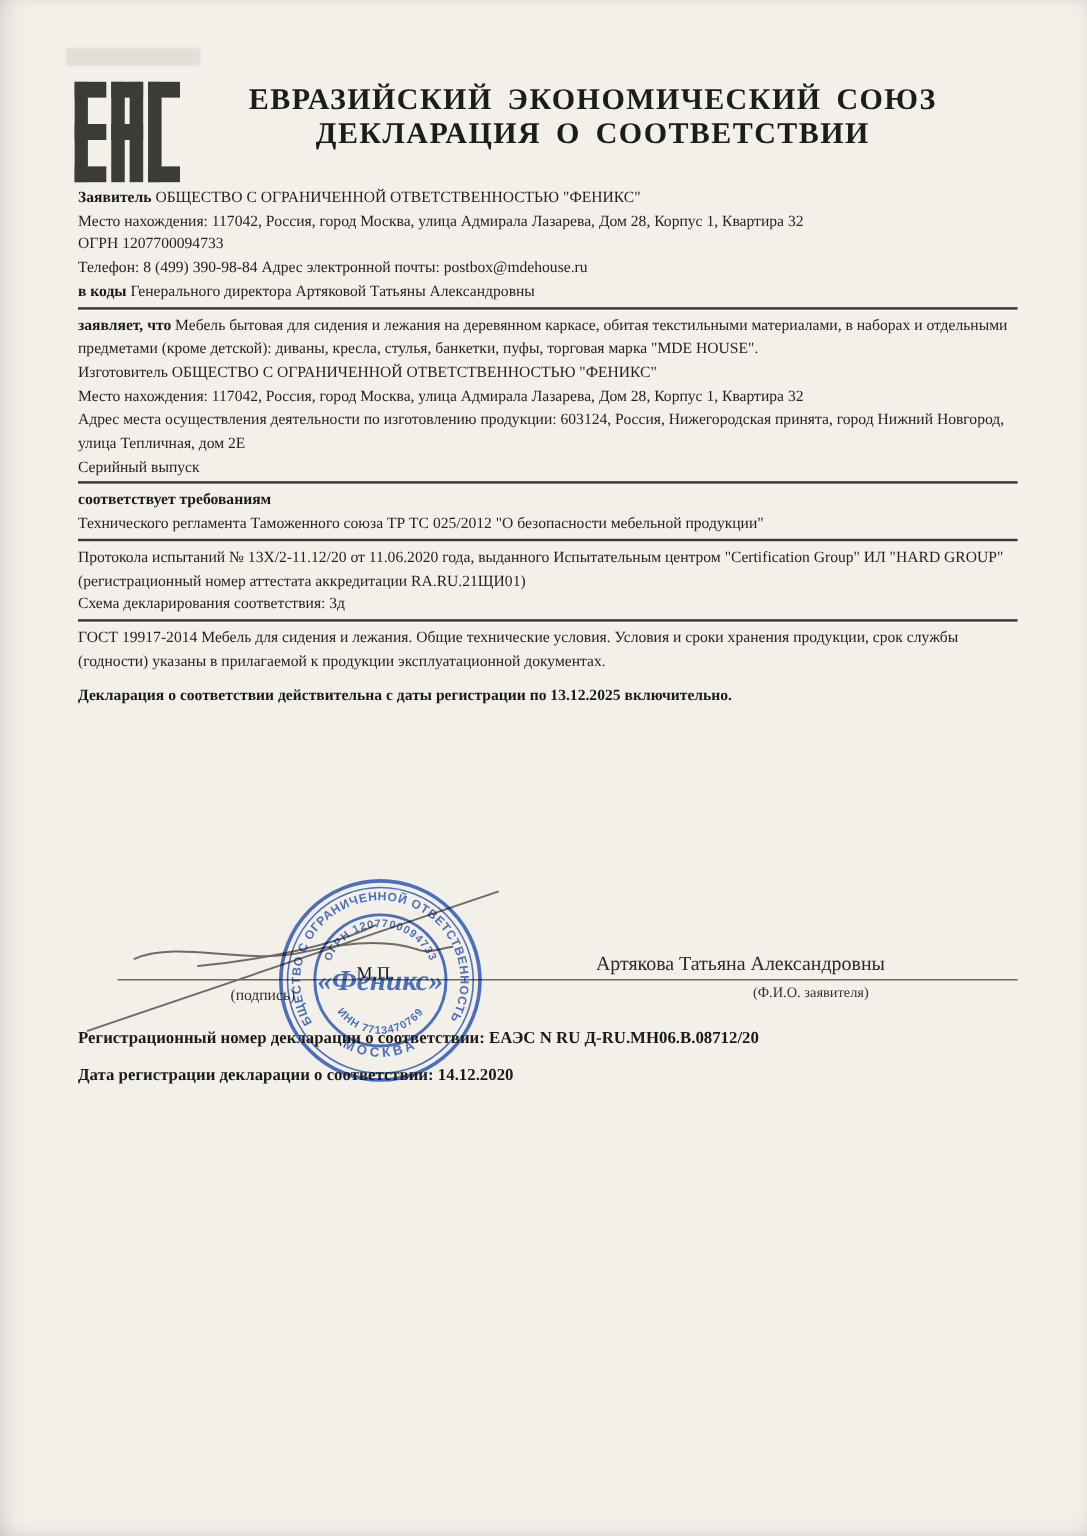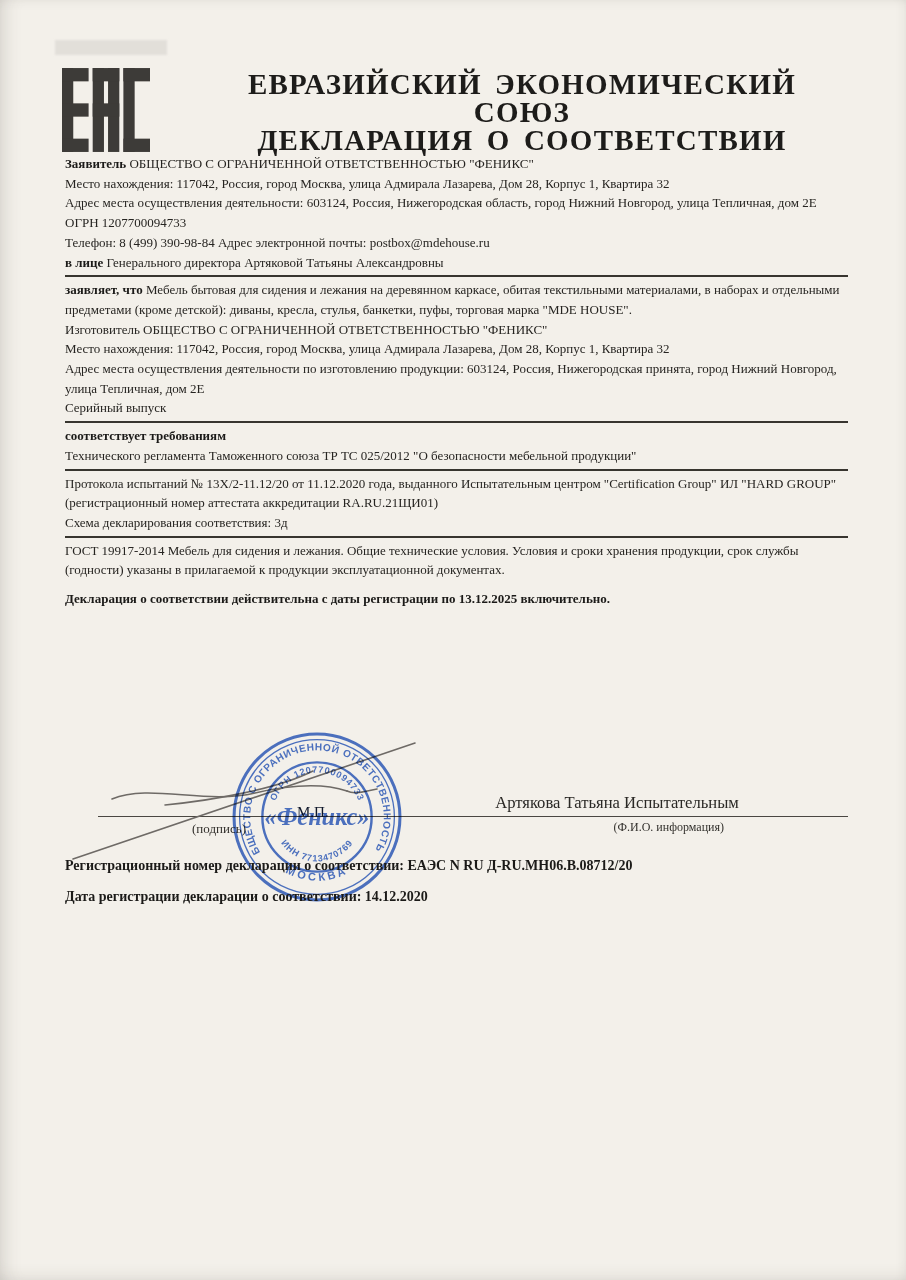--- a/index.html
+++ b/index.html
@@ -19,22 +19,22 @@
       inset 0 10px 14px -12px rgba(70,65,60,.10);
   }
   .scan-smudge{
     position:absolute;left:55px;top:40px;width:112px;height:15px;
     background:#d9d6d1;opacity:.65;filter:blur(1px);
   }
   
   .eac{position:absolute;left:62px;top:68px;width:88px;height:84px;}
   
   .hdr{
-    position:absolute;left:216px;top:70px;width:612px;
-    text-align:center;font-weight:bold;font-size:29px;line-height:28px;
+    position:absolute;left:188px;top:70px;width:612px;
+    text-align:center;font-weight:bold;font-size:25px;line-height:28px;
     letter-spacing:1.2px;word-spacing:5px;color:#1d1c1a;font-family:Liberation Serif, serif;
   }
   
   .content{
     position:absolute;left:65px;top:154px;width:783px;
     font-size:13px;line-height:19.7px;
   }
   .content p{margin:0;padding:0;}
   .b{font-weight:bold;color:#1b1a18;}
   .rule{border:none;border-top:2px solid #37352f;margin:3px 0 3px 0;height:0;}
@@ -83,53 +83,52 @@
   </svg>
 
   <div class="hdr">
     <div>ЕВРАЗИЙСКИЙ ЭКОНОМИЧЕСКИЙ СОЮЗ</div>
     <div>ДЕКЛАРАЦИЯ О СООТВЕТСТВИИ</div>
   </div>
 
   <div class="content">
     <p><span class="b">Заявитель</span> <span>ОБЩЕСТВО С ОГРАНИЧЕННОЙ ОТВЕТСТВЕННОСТЬЮ "ФЕНИКС"</span></p>
     <p>Место нахождения: 117042, Россия, город Москва, улица Адмирала Лазарева, Дом 28, Корпус 1, Квартира 32</p>
-    <p>Адрес места осуществления деятельности: 603124, Россия, Нижегородская область, город Нижний Новгород, улица Тепличная, дом 2Е</p>
     <p>ОГРН 1207700094733</p>
     <p>Телефон: 8 (499) 390-98-84 Адрес электронной почты: postbox@mdehouse.ru</p>
-    <p><span class="b">в лице</span> <span>Генерального директора Артяковой Татьяны Александровны</span></p>
+    <p><span class="b">в коды</span> <span>Генерального директора Артяковой Татьяны Александровны</span></p>
 
     <hr class="rule">
 
     <p><span class="b">заявляет, что</span> <span>Мебель бытовая для сидения и лежания на деревянном каркасе, обитая текстильными материалами, в наборах и отдельными предметами (кроме детской): диваны, кресла, стулья, банкетки, пуфы, торговая марка "MDE HOUSE".</span></p>
     <p><span>Изготовитель</span> <span>ОБЩЕСТВО С ОГРАНИЧЕННОЙ ОТВЕТСТВЕННОСТЬЮ "ФЕНИКС"</span></p>
     <p>Место нахождения: 117042, Россия, город Москва, улица Адмирала Лазарева, Дом 28, Корпус 1, Квартира 32</p>
     <p>Адрес места осуществления деятельности по изготовлению продукции: 603124, Россия, Нижегородская принята, город Нижний Новгород, улица Тепличная, дом 2Е</p>
     <p>Серийный выпуск</p>
 
     <hr class="rule">
 
     <p class="b">соответствует требованиям</p>
     <p>Технического регламента Таможенного союза ТР ТС 025/2012 "О безопасности мебельной продукции"</p>
 
     <hr class="rule">
 
-    <p>Протокола испытаний № 13Х/2-11.12/20 от 11.12.2020 года, выданного Испытательным центром "Certification Group" ИЛ "HARD GROUP" (регистрационный номер аттестата аккредитации RA.RU.21ЩИ01)</p>
+    <p>Протокола испытаний № 13Х/2-11.12/20 от 11.06.2020 года, выданного Испытательным центром "Certification Group" ИЛ "HARD GROUP" (регистрационный номер аттестата аккредитации RA.RU.21ЩИ01)</p>
     <p>Схема декларирования соответствия: 3д</p>
 
     <hr class="rule">
 
     <p>ГОСТ 19917-2014 Мебель для сидения и лежания. Общие технические условия. Условия и сроки хранения продукции, срок службы (годности) указаны в прилагаемой к продукции эксплуатационной документах.</p>
     <p class="b validity">Декларация о соответствии действительна с даты регистрации по 13.12.2025 включительно.</p>
   </div>
 
-  <div class="holder">Артякова Татьяна Испытательным</div>
+  <div class="holder">Артякова Татьяна Александровны</div>
   <div class="sig-line"></div>
   <div class="lbl lbl-sign">(подпись)</div>
-  <div class="lbl lbl-fio">(Ф.И.О. информация)</div>
+  <div class="lbl lbl-fio">(Ф.И.О. заявителя)</div>
   <div class="mp">М.П.</div>
 
   <svg class="pen" viewBox="0 0 380 140" aria-hidden="true">
     <g fill="none" stroke="#6e6a66" stroke-width="1.6" stroke-linecap="round">
       <path d="M 360 10 L 18 126"></path>
       <path d="M 57 66 C 95 50, 150 72, 200 60 C 235 52, 268 50, 292 58"></path>
       <path d="M 258 38 C 222 56, 160 67, 110 72"></path>
       <path d="M 292 58 C 300 62, 310 58, 322 56"></path>
     </g>
   </svg>

